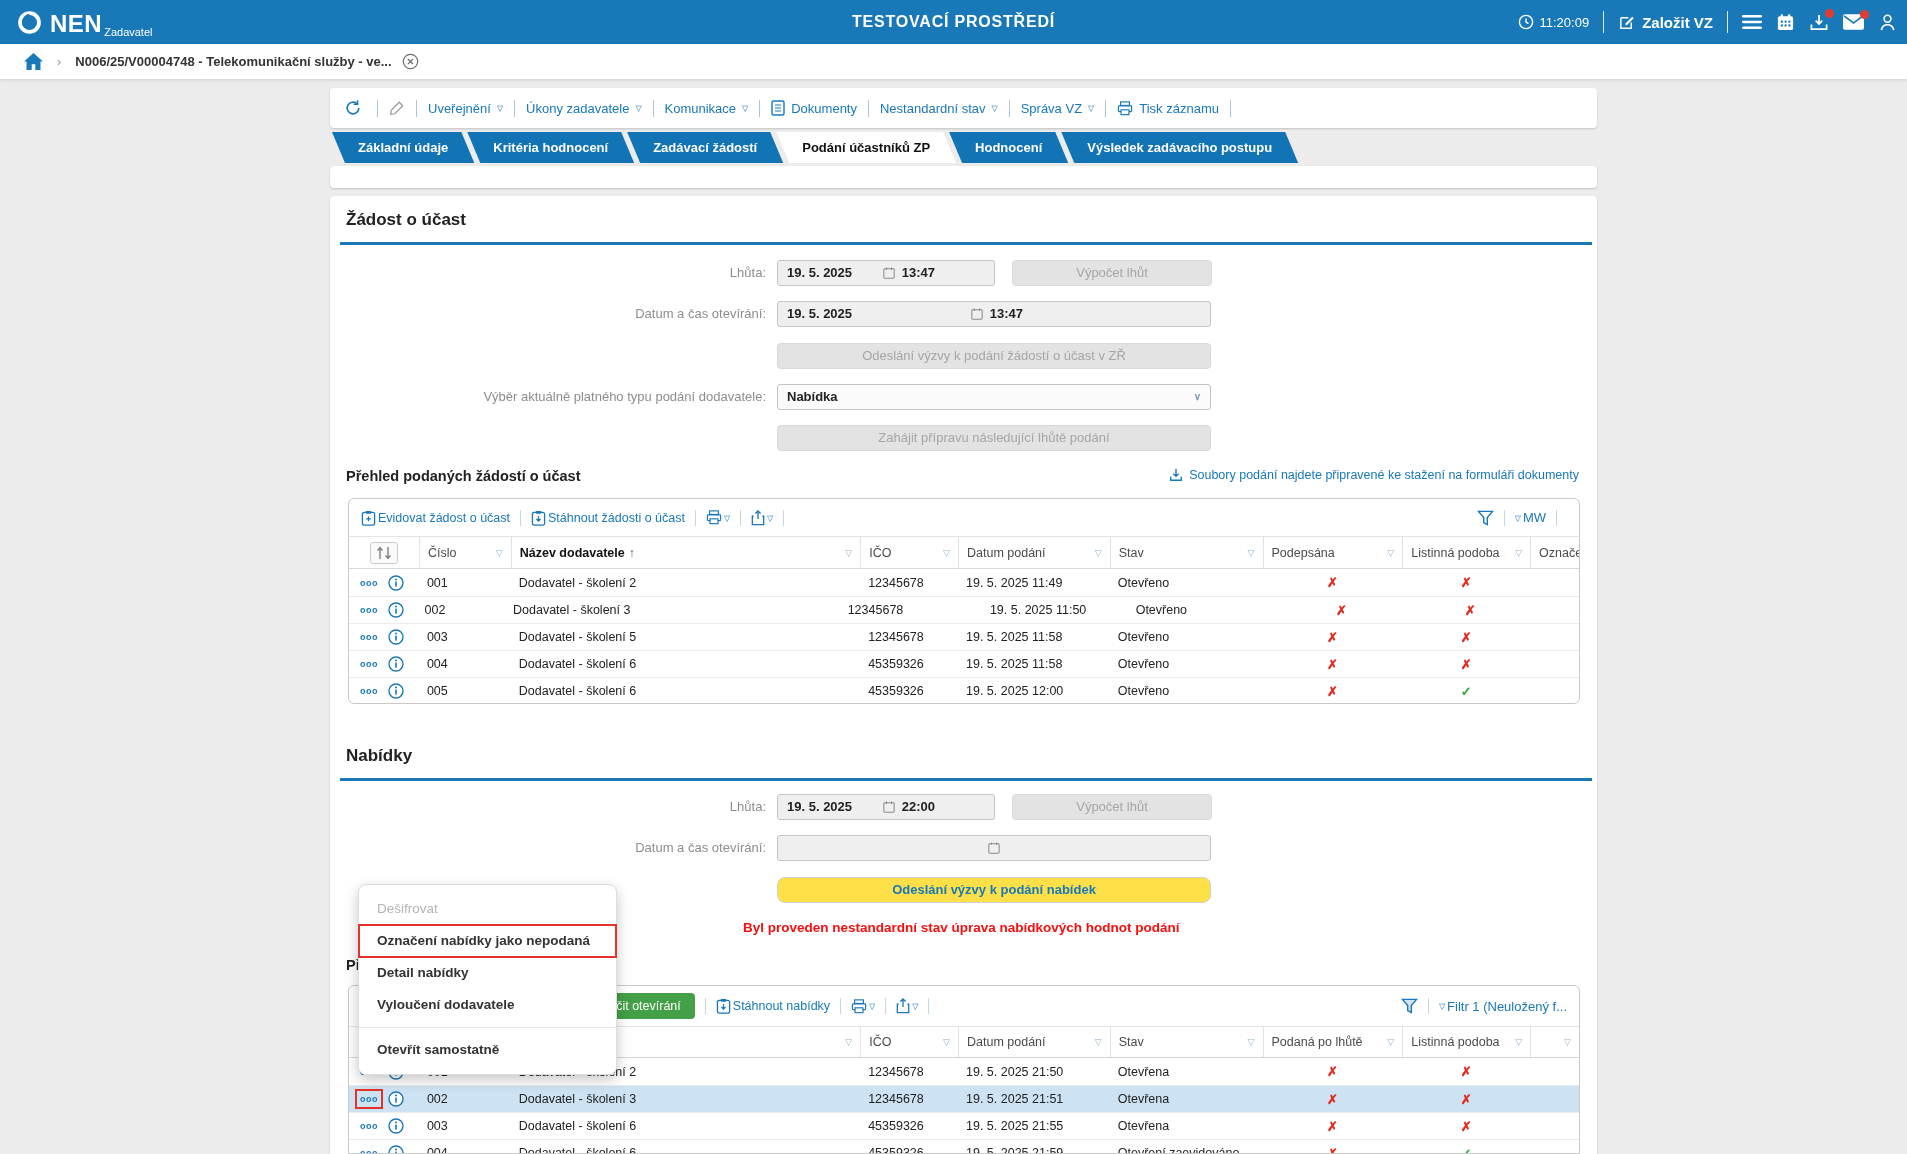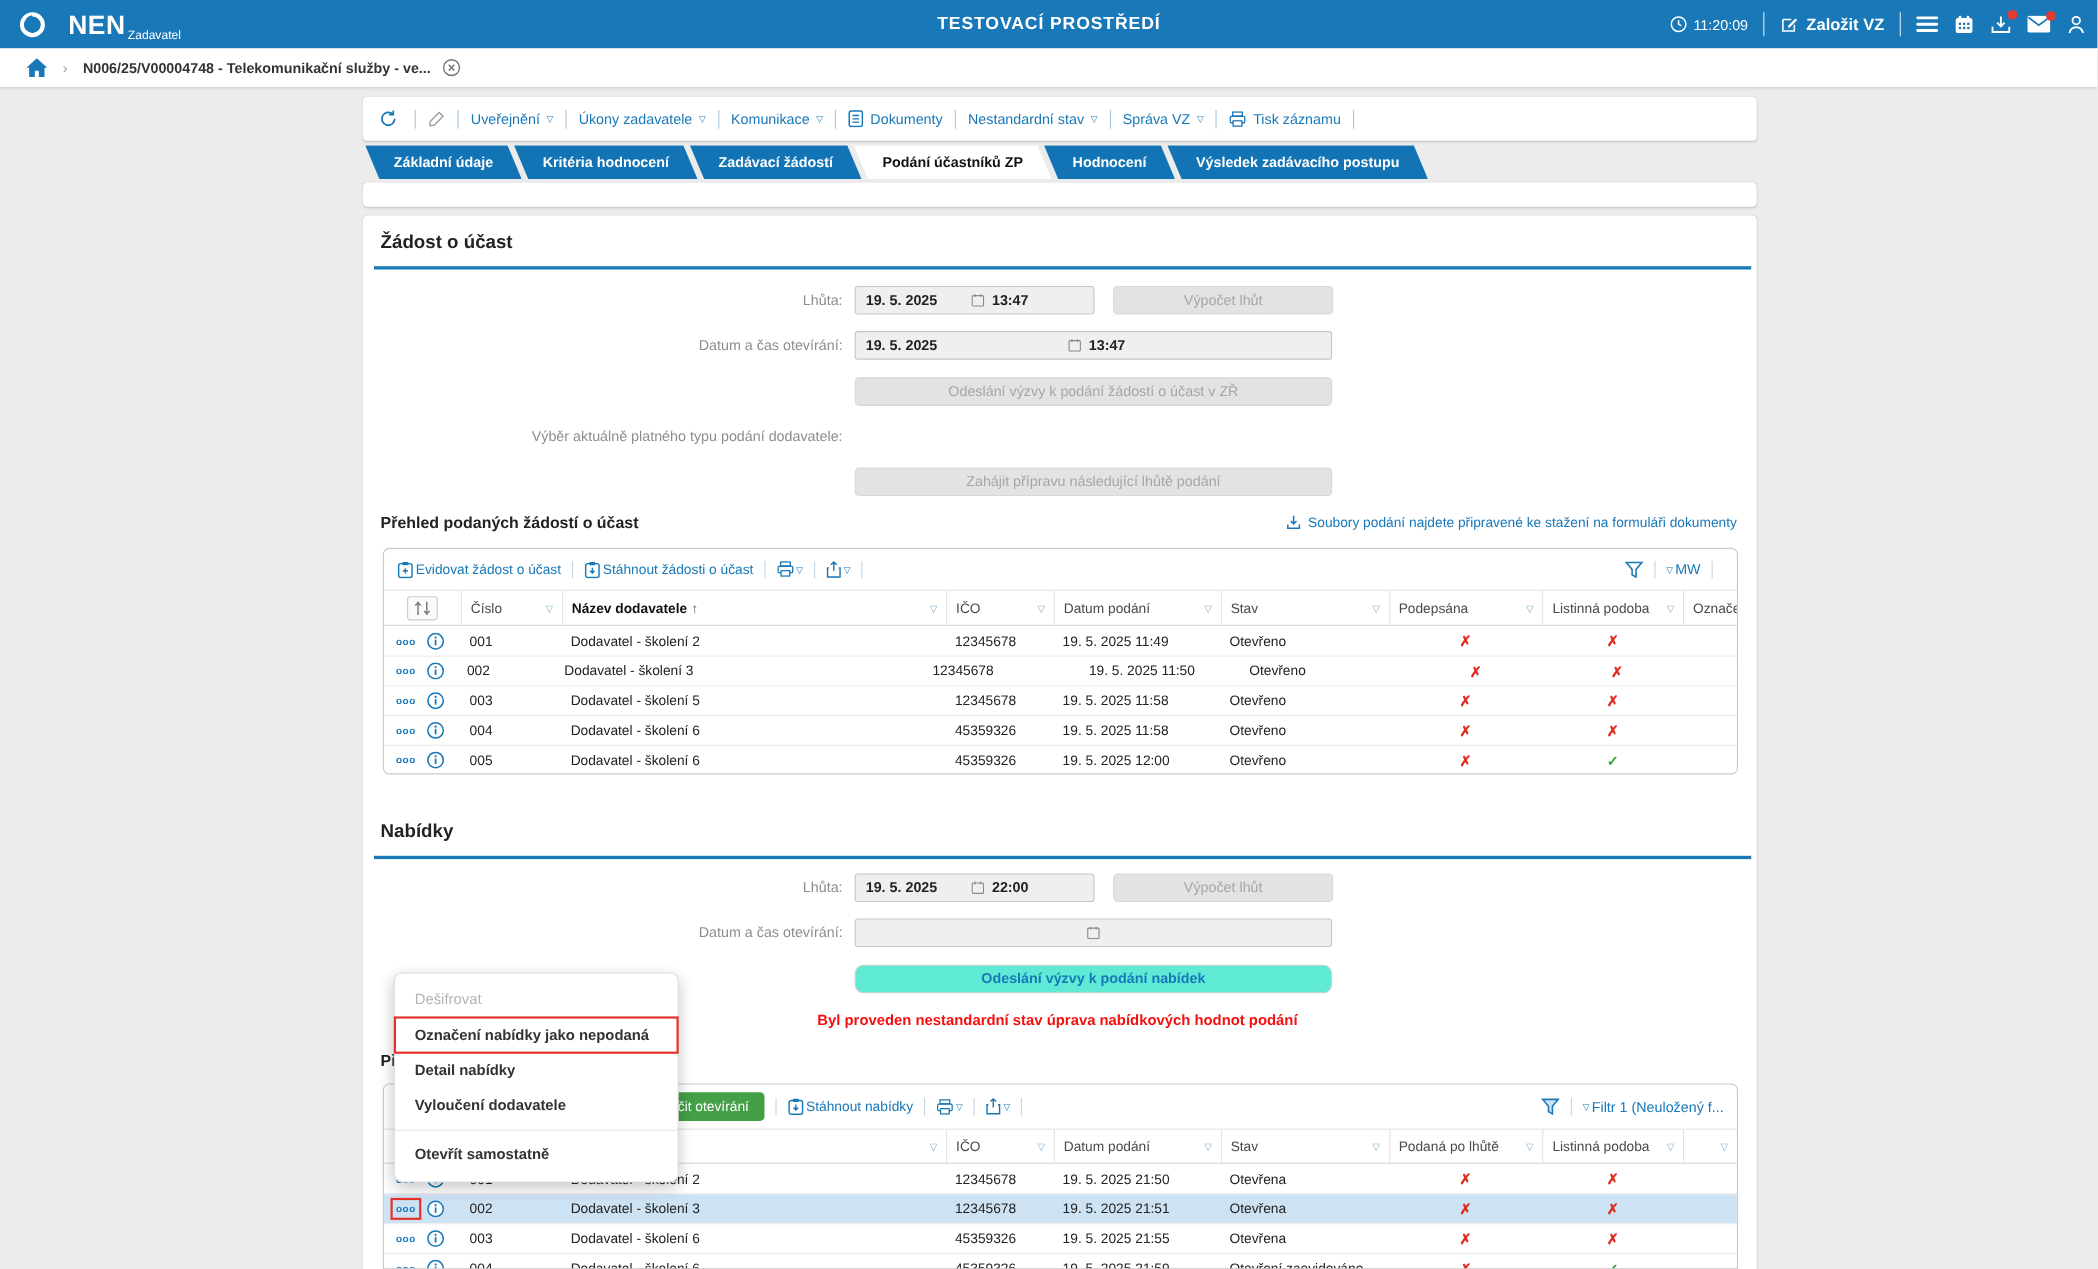--- a/index.html
+++ b/index.html
@@ -3,21 +3,21 @@
 <meta charset="utf-8">
 <style>
   html,body{margin:0;padding:0;background:#ececec;}
   #screen{position:relative;width:1907px;height:1154px;overflow:hidden;
     font-family:"Liberation Sans",sans-serif;color:#222;background:#ececec;}
   svg{display:block}
   
   .topbar{position:absolute;left:0;top:0;width:1907px;height:44px;background:#1878b8;
     display:flex;align-items:center;color:#fff;}
   .brandwrap{display:flex;align-items:flex-end;margin-left:16px;}
-  .brand{font-size:24px;font-weight:bold;letter-spacing:.5px;line-height:24px;margin-left:19px;}
+  .brand{font-size:24px;font-weight:bold;letter-spacing:.5px;line-height:24px;margin-left:7px;}
   .brandsub{font-size:11px;margin-left:2px;margin-bottom:-2px;}
   .envtitle{position:absolute;left:0;right:0;text-align:center;font-size:16px;font-weight:bold;letter-spacing:.8px;}
   .topright{position:absolute;right:10px;top:0;height:44px;display:flex;align-items:center;gap:14px;}
   .toptime{display:flex;align-items:center;gap:6px;font-size:13px;}
   .topdiv{width:1px;height:22px;background:rgba(255,255,255,.85);}
   .createvz{display:flex;align-items:center;gap:7px;font-size:15px;font-weight:bold;cursor:pointer;}
   .badgewrap{position:relative;}
   .badge{position:absolute;top:-4px;right:-5px;width:9px;height:9px;border-radius:50%;background:#e03c31;}
   
   .crumbbar{position:absolute;left:0;top:44px;width:1907px;height:35px;background:#fff;
@@ -38,21 +38,21 @@
   .strip{left:330px;top:166px;width:1267px;height:22px;}
   
   .maincard{left:330px;top:196px;width:1267px;height:958px;border-radius:4px 4px 0 0;overflow:hidden;}
   .sectitle{position:absolute;left:16px;font-size:17px;font-weight:bold;color:#222;}
   .secline{position:absolute;left:10px;width:1252px;height:3px;background:#1878b8;}
   .frow{position:absolute;left:0;width:930px;height:27px;display:flex;align-items:center;}
   .flabel{width:447px;text-align:right;color:#8d8d8d;font-size:13px;padding-right:11px;box-sizing:border-box;white-space:nowrap;}
   .ctrl{height:26px;box-sizing:border-box;display:flex;align-items:center;}
   .inputgrp{background:#efefef;border:1px solid #c6c6c6;border-radius:3px;padding:0 9px;font-size:13px;font-weight:bold;color:#222;}
   .btn-disabled{background:#e3e3e3;border:1px solid #d8d8d8;border-radius:4px;color:#a6a6a6;font-size:13px;justify-content:center;}
-  .btn-outline{background:#5eead4;border:1px solid #cfcfcf;border-radius:8px;color:#1878b8;font-size:13px;font-weight:bold;justify-content:center;cursor:pointer;}
+  .btn-outline{background:#fde047;border:1px solid #cfcfcf;border-radius:8px;color:#1878b8;font-size:13px;font-weight:bold;justify-content:center;cursor:pointer;}
   .selectbox{background:#fbfbfb;border:1px solid #c4c4c4;border-radius:3px;padding:0 9px;font-size:13px;font-weight:bold;color:#222;justify-content:space-between;cursor:pointer;}
   .selcaret{color:#7f9bb5;font-size:10px;}
   .flexsp{flex:1;}
   .subhead{position:absolute;font-size:14.5px;font-weight:bold;color:#222;}
   .dlink{position:absolute;display:flex;align-items:center;gap:6px;color:#1878b8;font-size:12.5px;cursor:pointer;}
   .warntext{position:absolute;color:#f50f0f;font-size:13.5px;font-weight:bold;}
   
   .grid{position:absolute;border:1px solid #c9c9c9;border-radius:6px;background:#fff;box-sizing:border-box;overflow:hidden;}
   .gridbar{display:flex;align-items:center;padding:0 12px;box-sizing:border-box;}
   .gaction{display:flex;align-items:center;gap:2px;color:#1878b8;font-size:12.5px;cursor:pointer;white-space:nowrap;}
@@ -293,20 +293,24 @@
       </div>
     </div>
 
     <div class="frow" style="top:146px">
       <div class="flabel"></div>
       <div class="ctrl btn-disabled" style="width:434px">Odeslání výzvy k podání žádostí o účast v ZŘ</div>
     </div>
 
     <div class="frow" style="top:187px">
       <div class="flabel">Výběr aktuálně platného typu podání dodavatele:</div>
+      <div class="ctrl selectbox" style="width:434px">
+        <span>Nabídka</span>
+        <span class="selcaret">∨</span>
+      </div>
     </div>
 
     <div class="frow" style="top:228px">
       <div class="flabel"></div>
       <div class="ctrl btn-disabled" style="width:434px">Zahájit přípravu následující lhůtě podání</div>
     </div>
 
     <div class="subhead" style="left:16px;top:272px">Přehled podaných žádostí o účast</div>
     <div class="dlink" style="right:18px;top:272px">
       <span>

